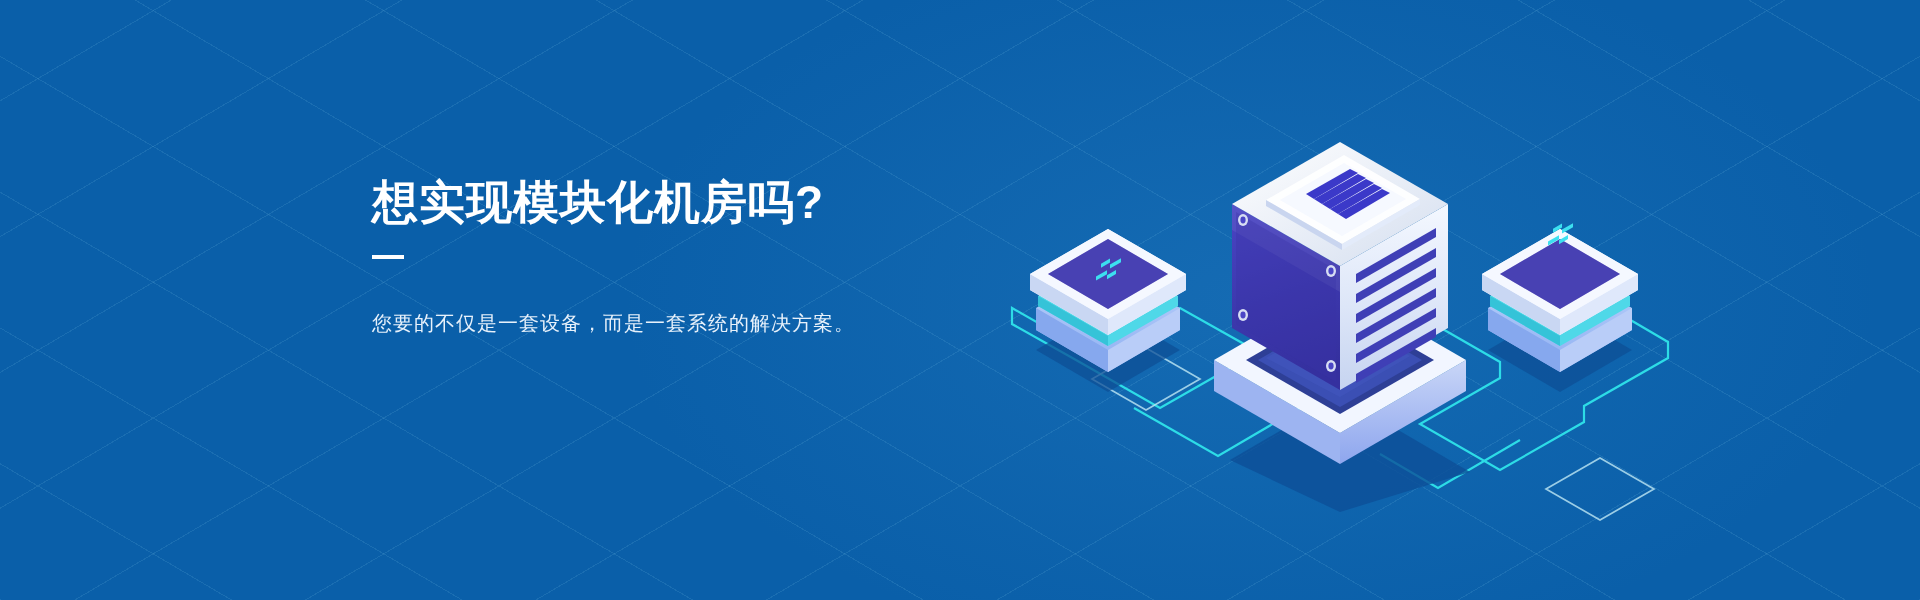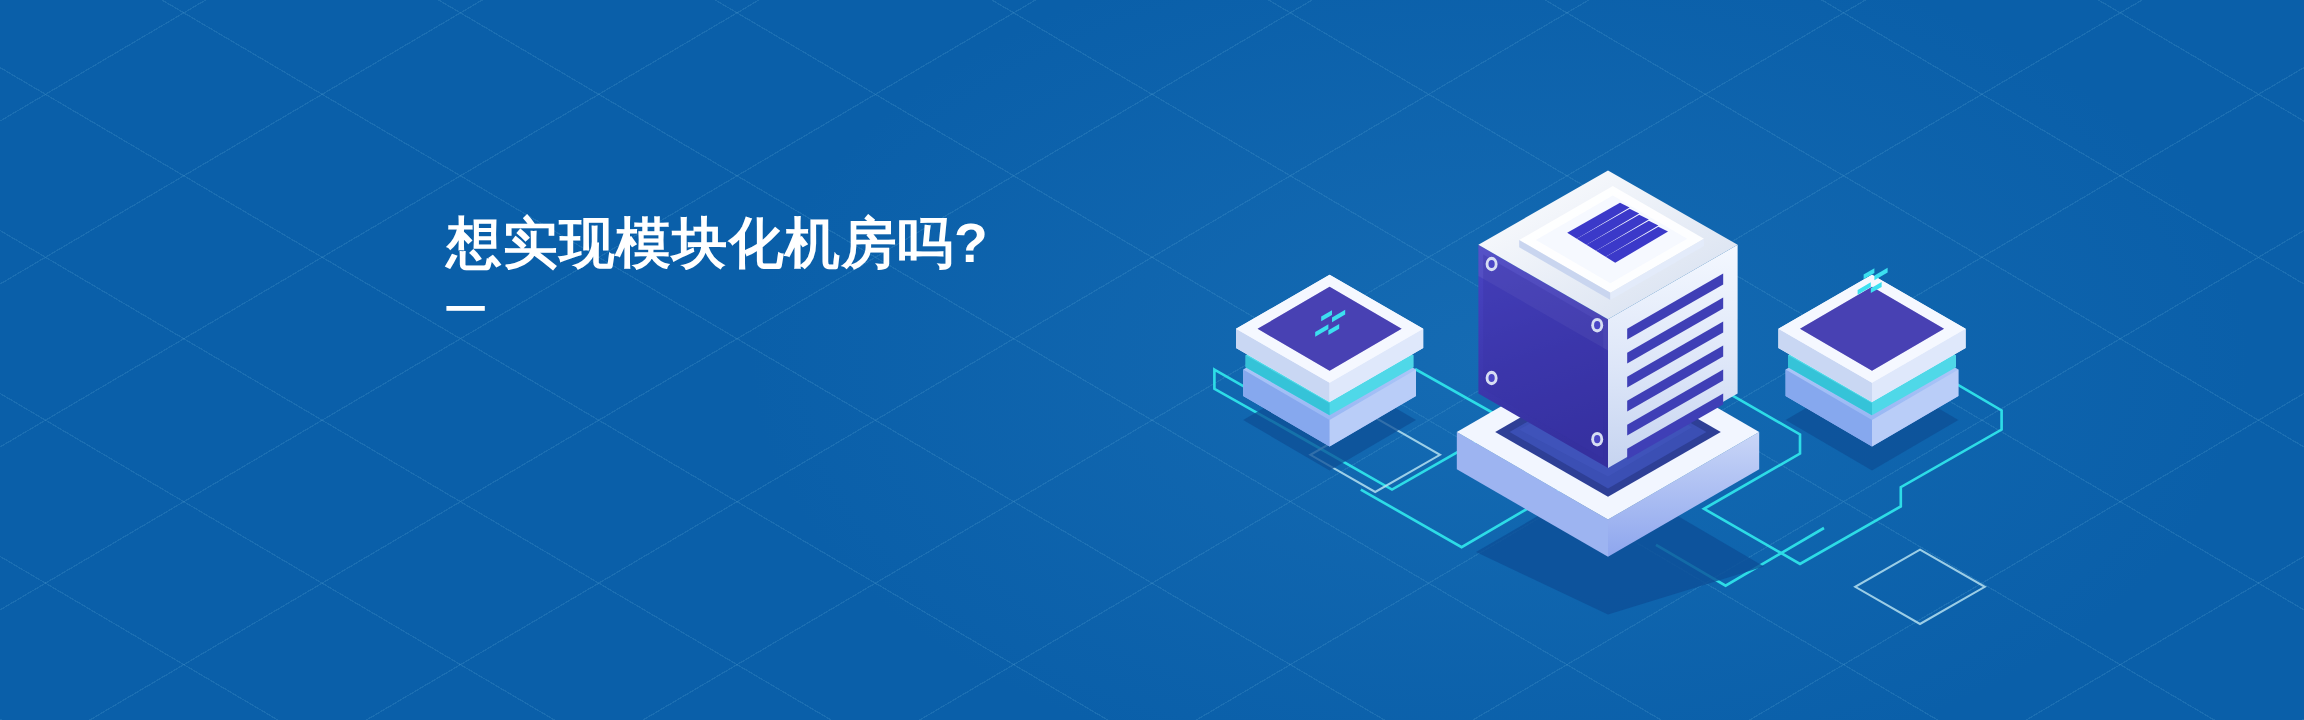--- a/index.html
+++ b/index.html
@@ -128,20 +128,21 @@
 
   <div class="content">
 
     <div class="text-block">
       <h1 class="headline">想实现模块化机房吗?</h1>
 
       <div class="sub-row">
         <span class="sub-dash"></span>
       </div>
 
+      <p class="desc">您要的不仅是一套设备，而是一套系统的解决方案。</p>
     </div>
 
     <div class="illustration">
       <svg width="800" height="480" viewBox="0 0 800 480" xmlns="http://www.w3.org/2000/svg">
         <defs>
           <linearGradient id="gTowerSide" x1="0" y1="0" x2="0" y2="1">
             <stop offset="0%" stop-color="#f4f8ff"></stop>
             <stop offset="55%" stop-color="#dde6f8"></stop>
             <stop offset="100%" stop-color="#c6d4f0"></stop>
           </linearGradient>

